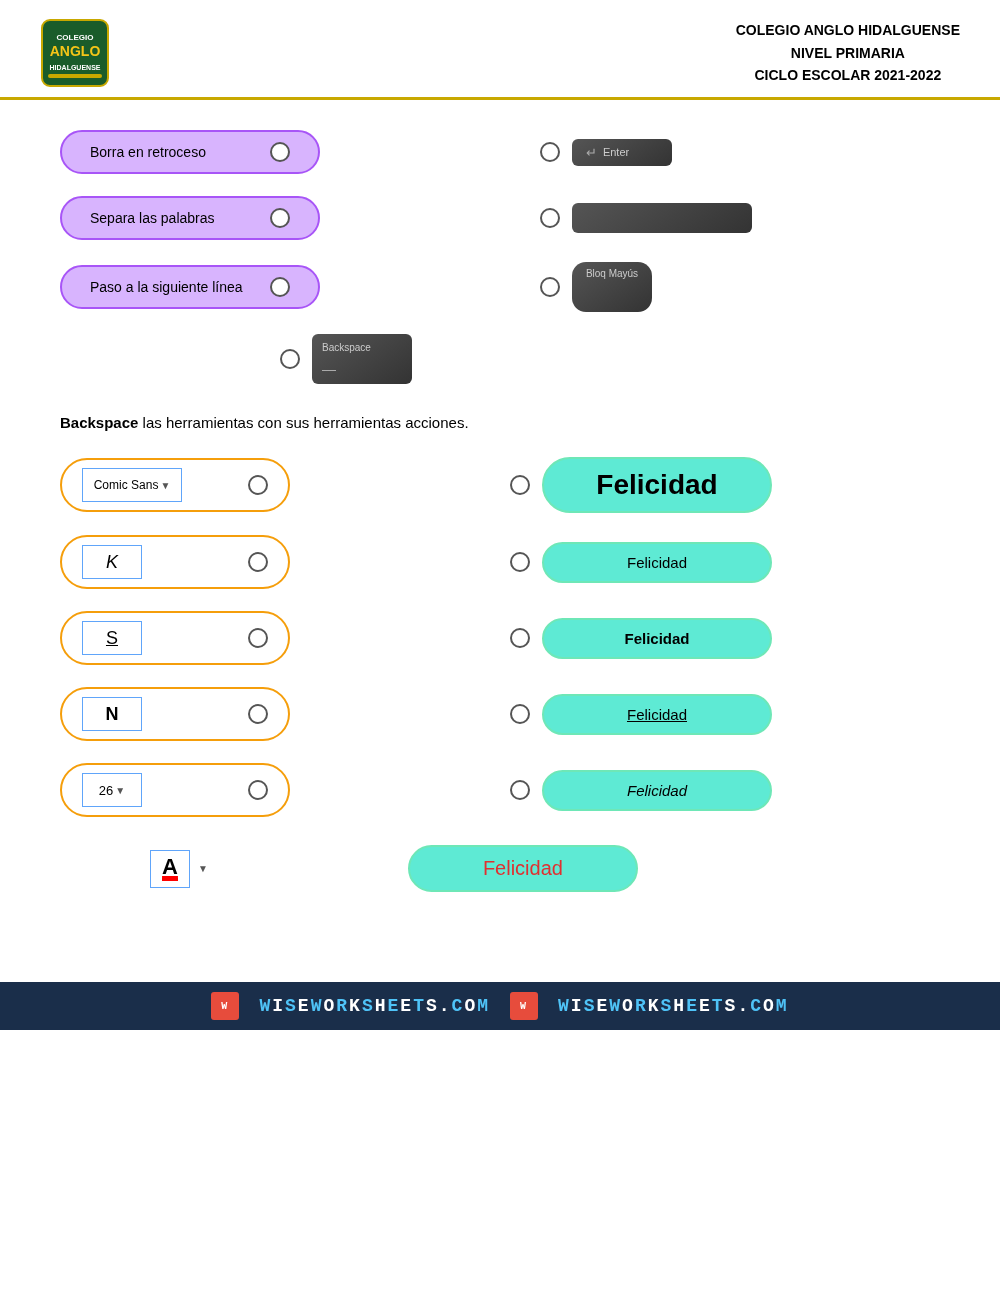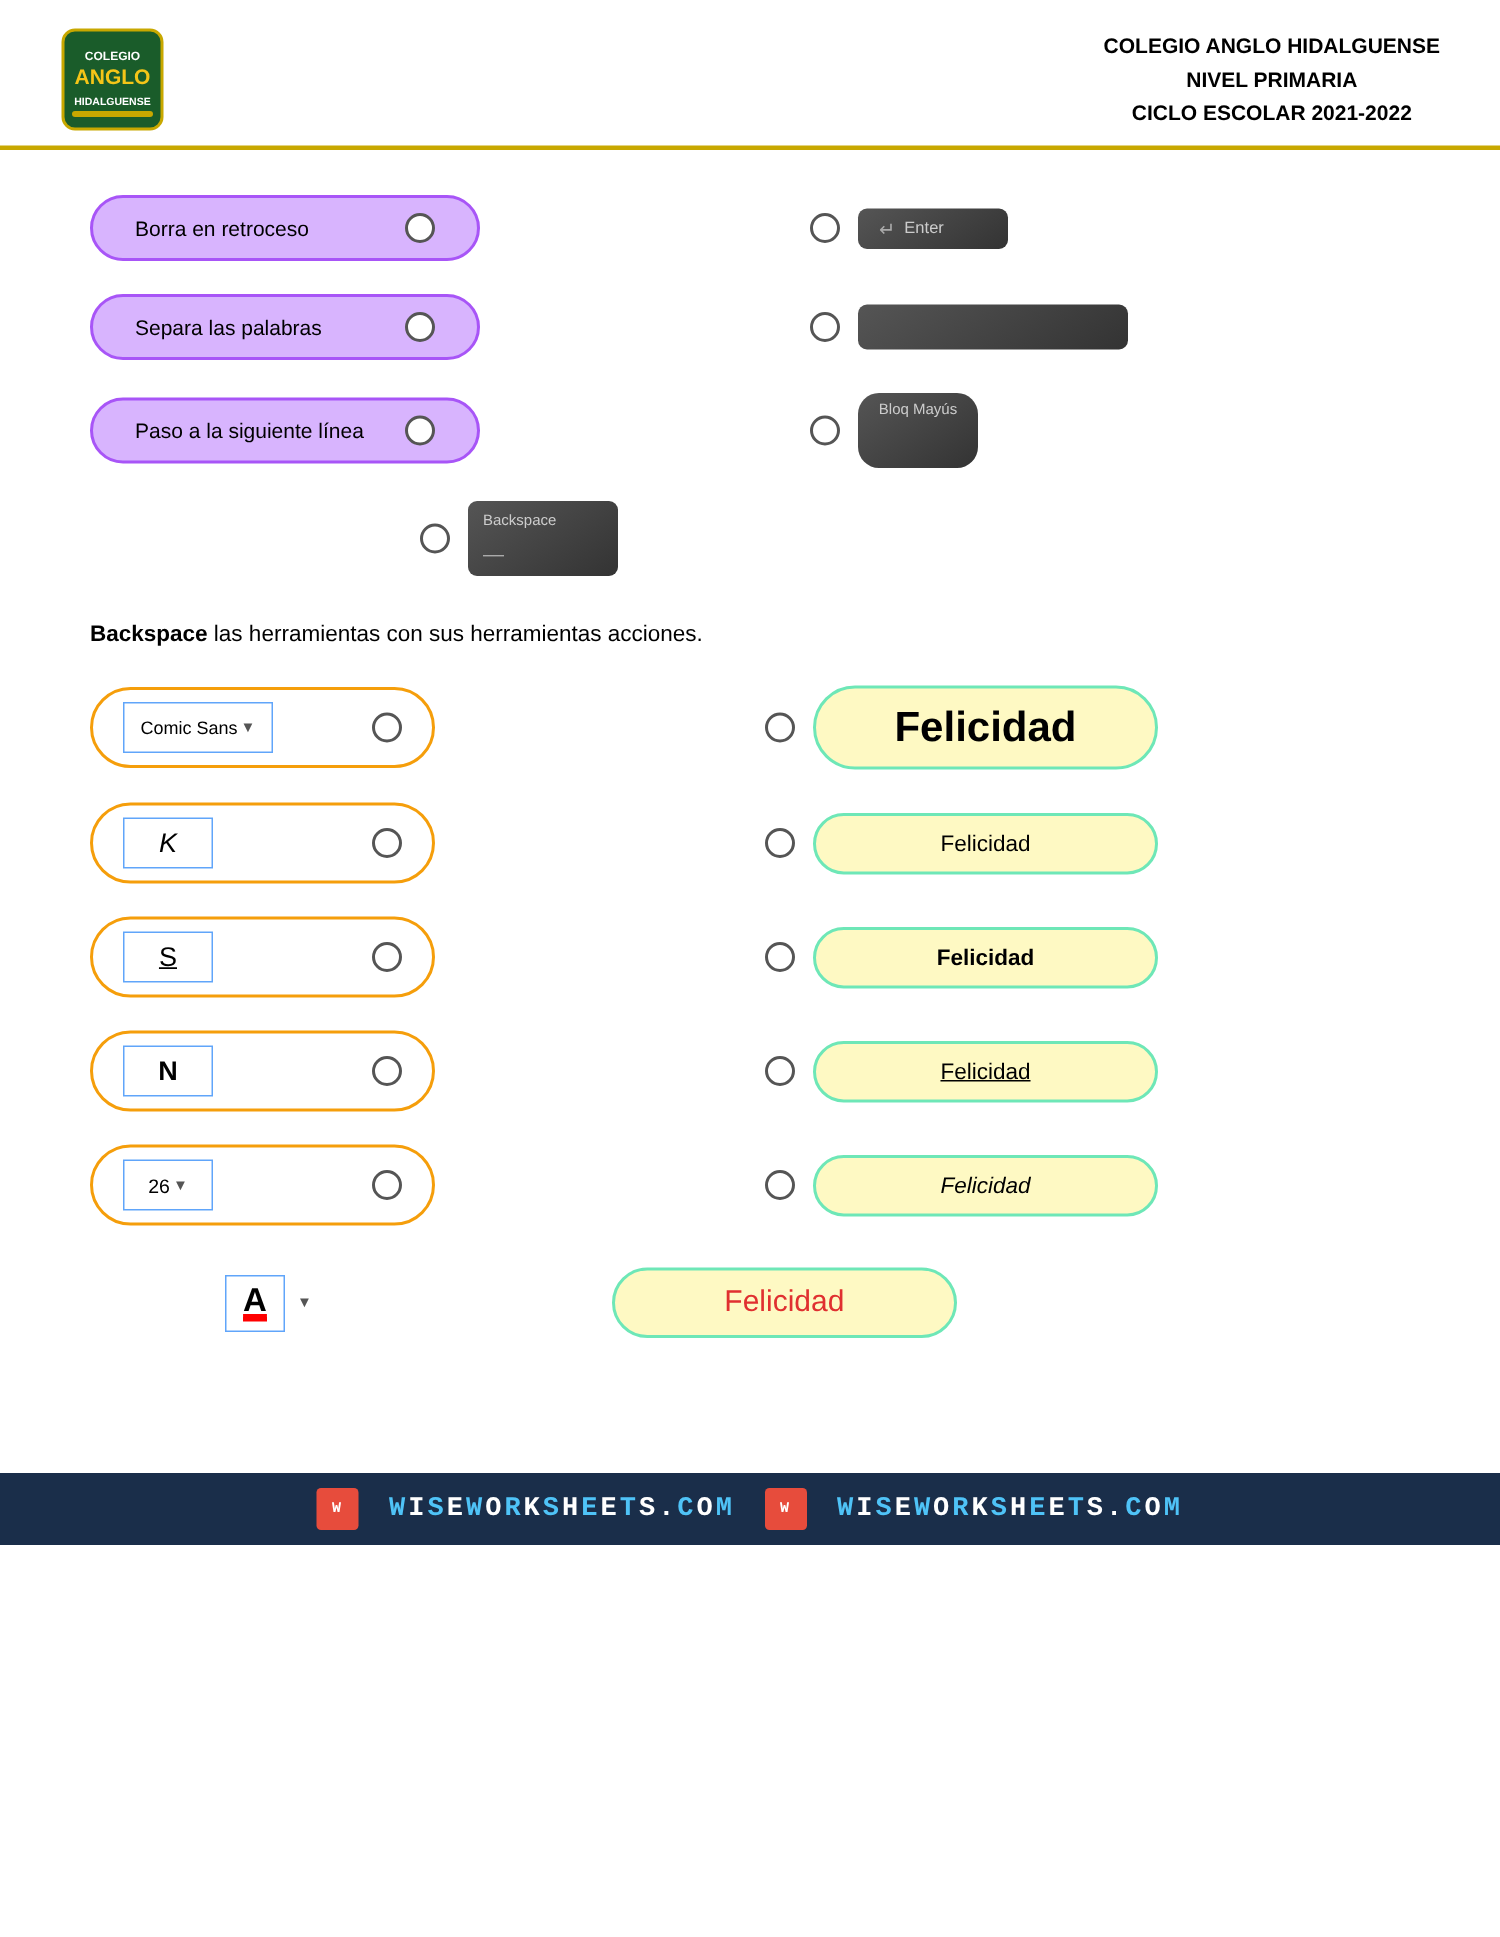--- a/index.html
+++ b/index.html
@@ -186,21 +186,21 @@
     }
     .tool-box-italic { font-style: italic; font-size: 18px; }
     .tool-box-underline { text-decoration: underline; font-size: 18px; }
     .tool-box-bold { font-weight: bold; font-size: 18px; }
     .tool-box-number { font-size: 13px; display: flex; align-items: center; gap: 2px; }
     .tool-box-font { font-size: 12px; display: flex; align-items: center; gap: 2px; min-width: 100px; }
     .dropdown-arrow { font-size: 10px; color: #555; }
 
     
     .pill-green {
-      background: #fef9c3;
+      background: #5eead4;
       border: 2px solid #6ee7b7;
       border-radius: 50px;
       padding: 10px 28px;
       font-size: 14px;
       display: flex;
       align-items: center;
       gap: 12px;
       min-width: 230px;
       position: relative;
     }

